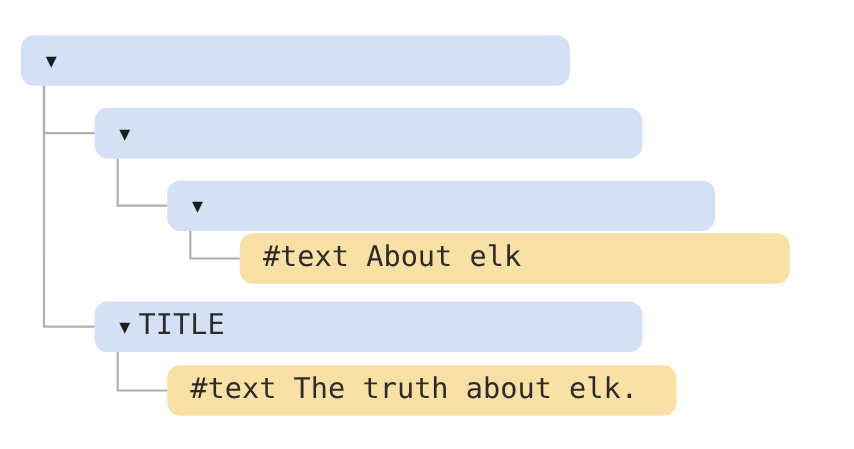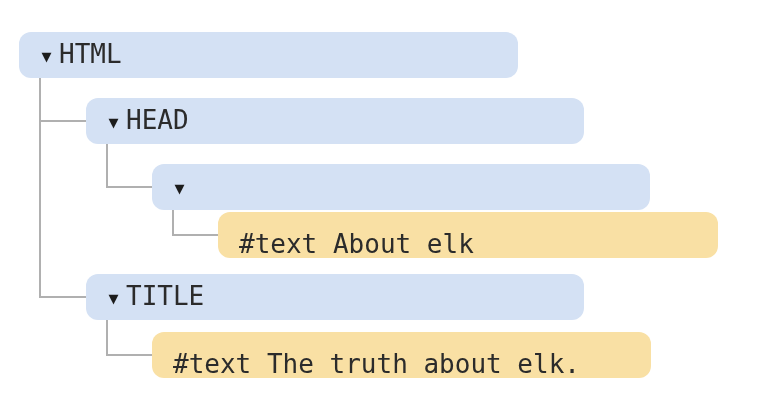--- a/index.html
+++ b/index.html
@@ -32,21 +32,20 @@
     border-radius: 12px;
     display: flex;
     align-items: center;
     white-space: pre;
   }
   .node.element {
     background: #d4e1f4;
   }
   .node.textnode {
     background: #f9e0a4;
-    align-items: flex-end;
   }
   .twisty {
     display: inline-block;
     width: 13px;
     margin-left: 21px;
     margin-right: 6px;
     font-size: 13px;
     line-height: 1;
     color: #1c1c1c;
     font-family: "DejaVu Sans", "Liberation Sans", sans-serif;
@@ -71,19 +70,19 @@
 <body>
 
 <div id="canvas">
   <svg id="connectors" viewBox="0 0 776 408" width="776" height="408" aria-hidden="true">
       <path d="M 40 78 L 40 121 L 86 121" fill="none" stroke="#b0b0b0" stroke-width="2"></path>
       <path d="M 40 78 L 40 297 L 86 297" fill="none" stroke="#b0b0b0" stroke-width="2"></path>
       <path d="M 107 144 L 107 187 L 152 187" fill="none" stroke="#b0b0b0" stroke-width="2"></path>
       <path d="M 173 210 L 173 235 L 218 235" fill="none" stroke="#b0b0b0" stroke-width="2"></path>
       <path d="M 107 320 L 107 355 L 152 355" fill="none" stroke="#b0b0b0" stroke-width="2"></path>
     </svg>
-<div class="node element" style="left: 19px; top: 32px; width: 499px; height: 46px;"><span class="twisty">▼</span><span class="label">HTML</span></div>
-    <div class="node element" style="left: 86px; top: 98px; width: 498px; height: 46px;"><span class="twisty">▼</span><span class="label">HEAD</span></div>
+<div class="node element" style="left: 19px; top: 32px; width: 499px; height: 46px;"><span class="twisty">▼</span></div>
+    <div class="node element" style="left: 86px; top: 98px; width: 498px; height: 46px;"><span class="twisty">▼</span></div>
     <div class="node element" style="left: 152px; top: 164px; width: 498px; height: 46px;"><span class="twisty">▼</span></div>
     <div class="node textnode" style="left: 218px; top: 212px; width: 500px; height: 46px;"><span class="label">#text About elk</span></div>
     <div class="node element" style="left: 86px; top: 274px; width: 498px; height: 46px;"><span class="twisty">▼</span><span class="label">TITLE</span></div>
-    <div class="node textnode" style="left: 152px; top: 332px; width: 499px; height: 46px;"><span class="label">#text The truth about elk.</span></div>
+    <div class="node textnode" style="left: 152px; top: 332px; width: 463px; height: 46px;"><span class="label">#text The truth about elk.</span></div>
   </div>
 
 </body></html>

